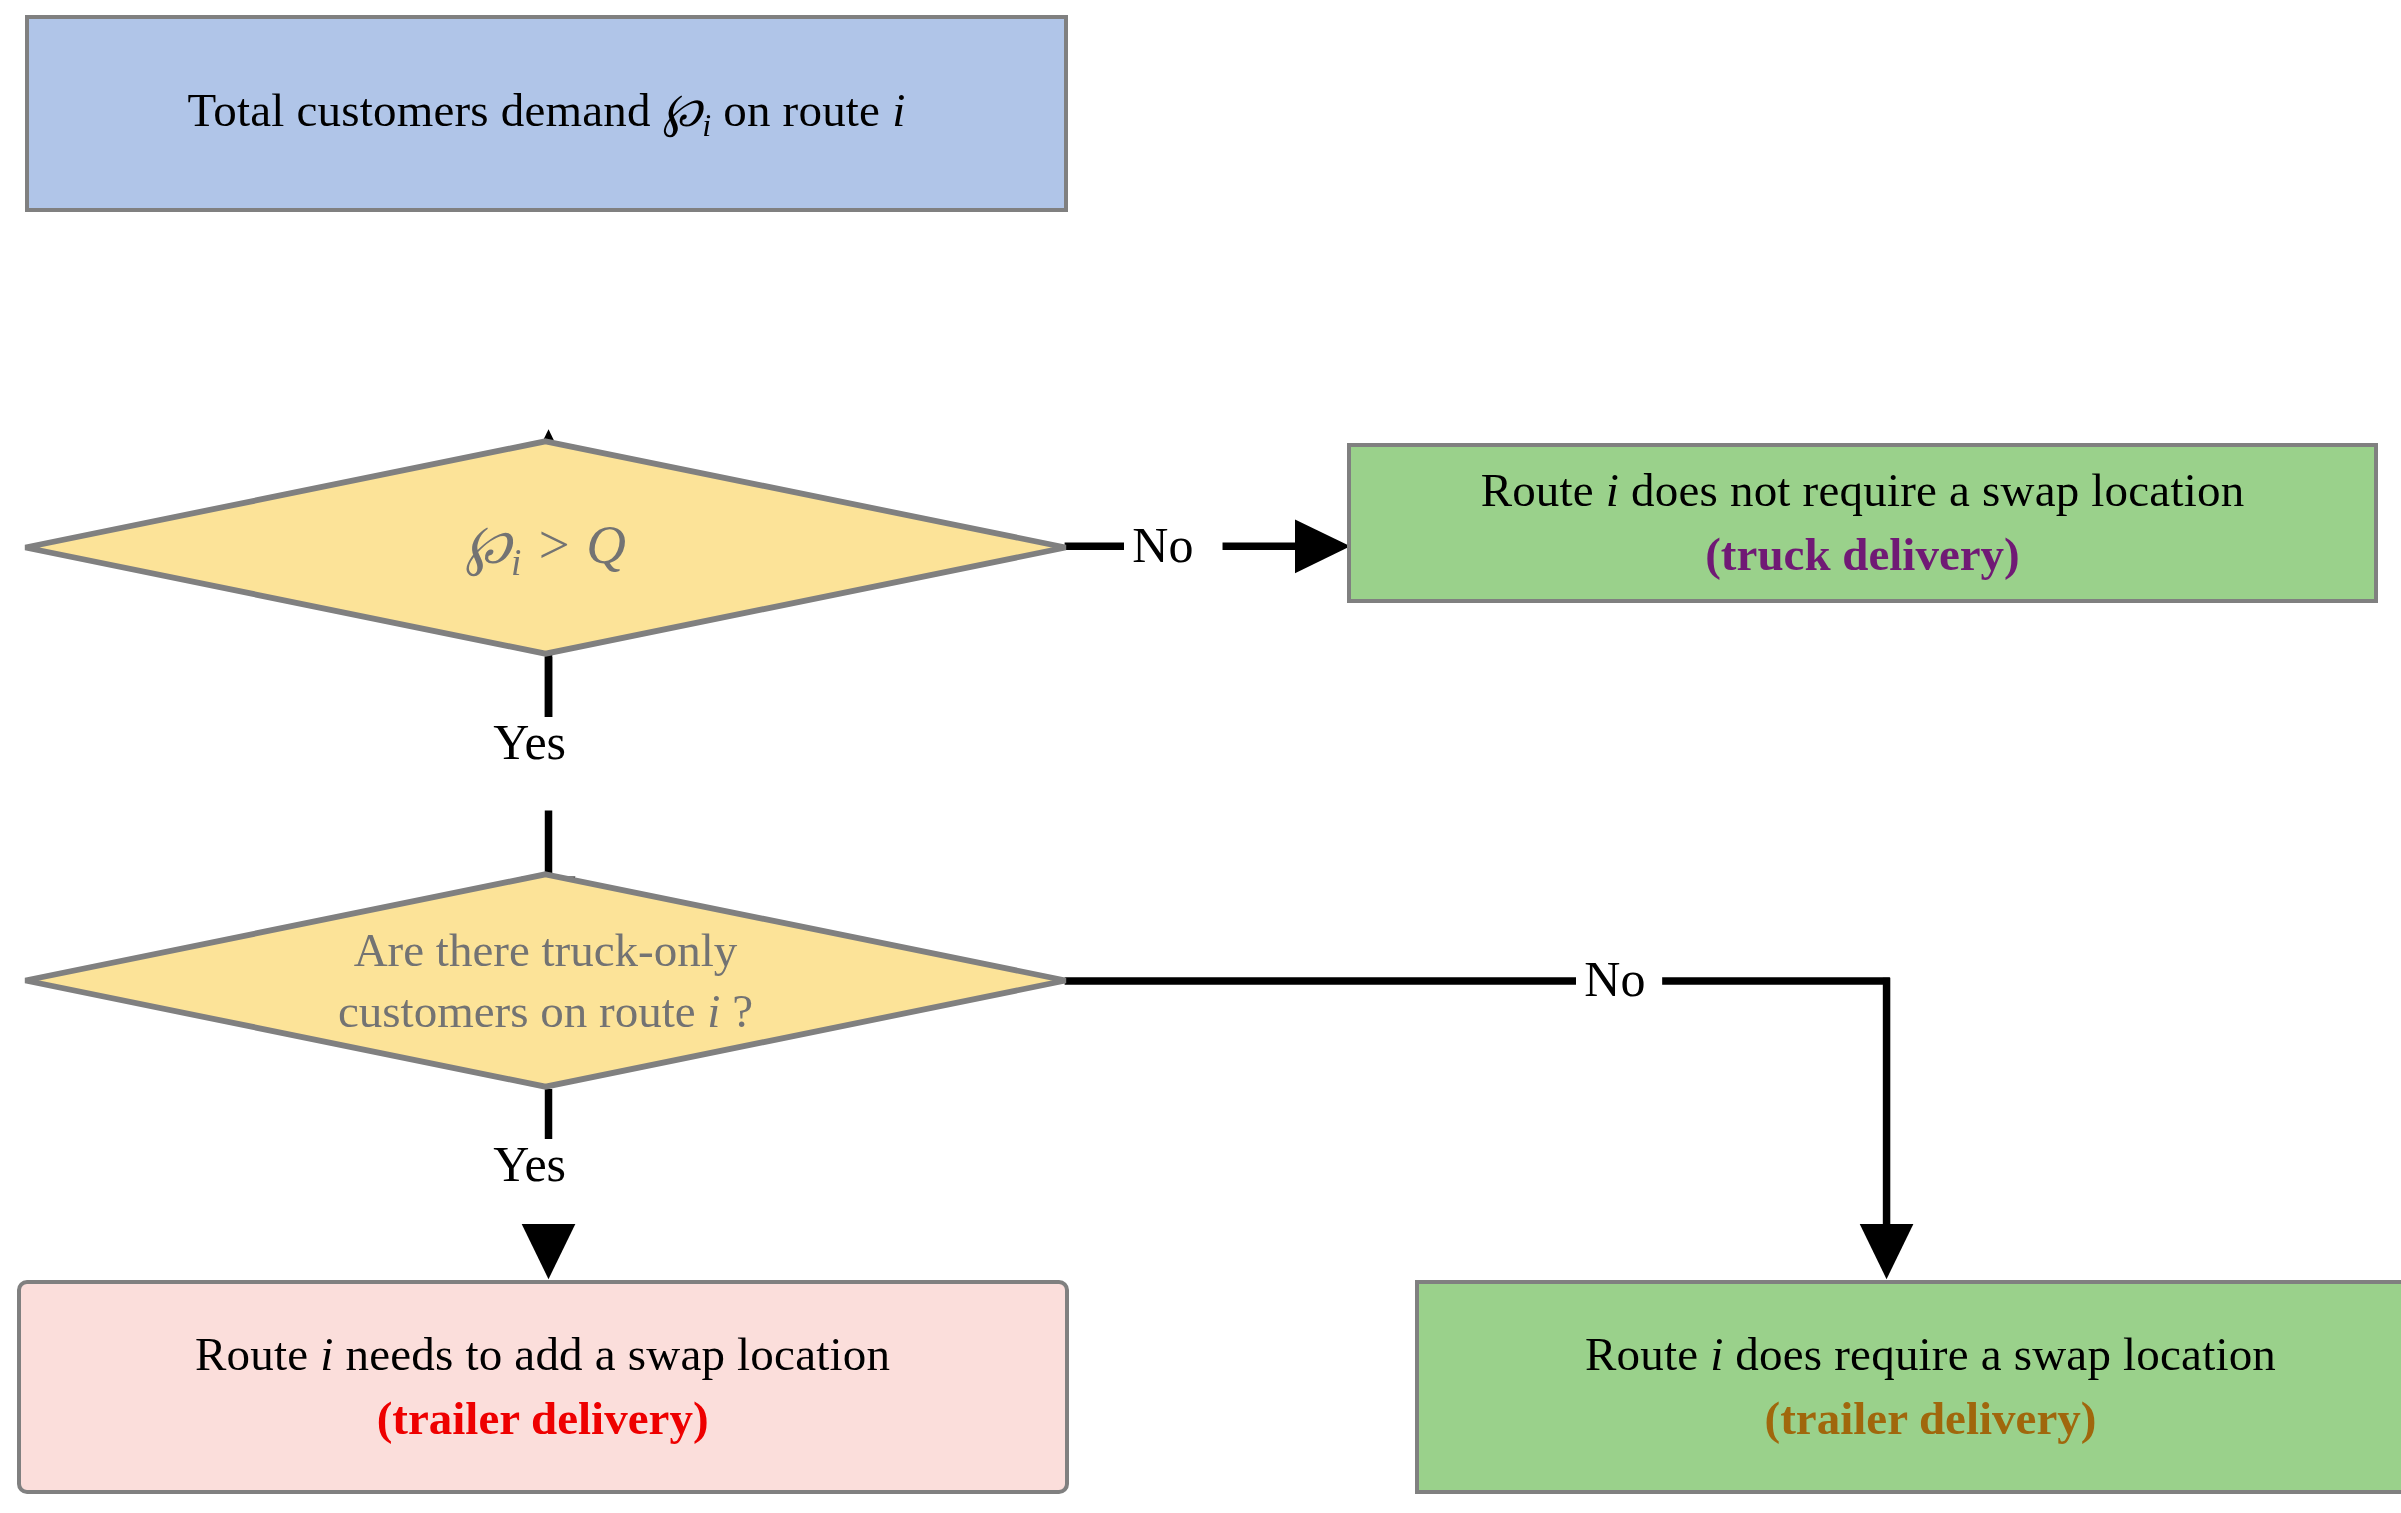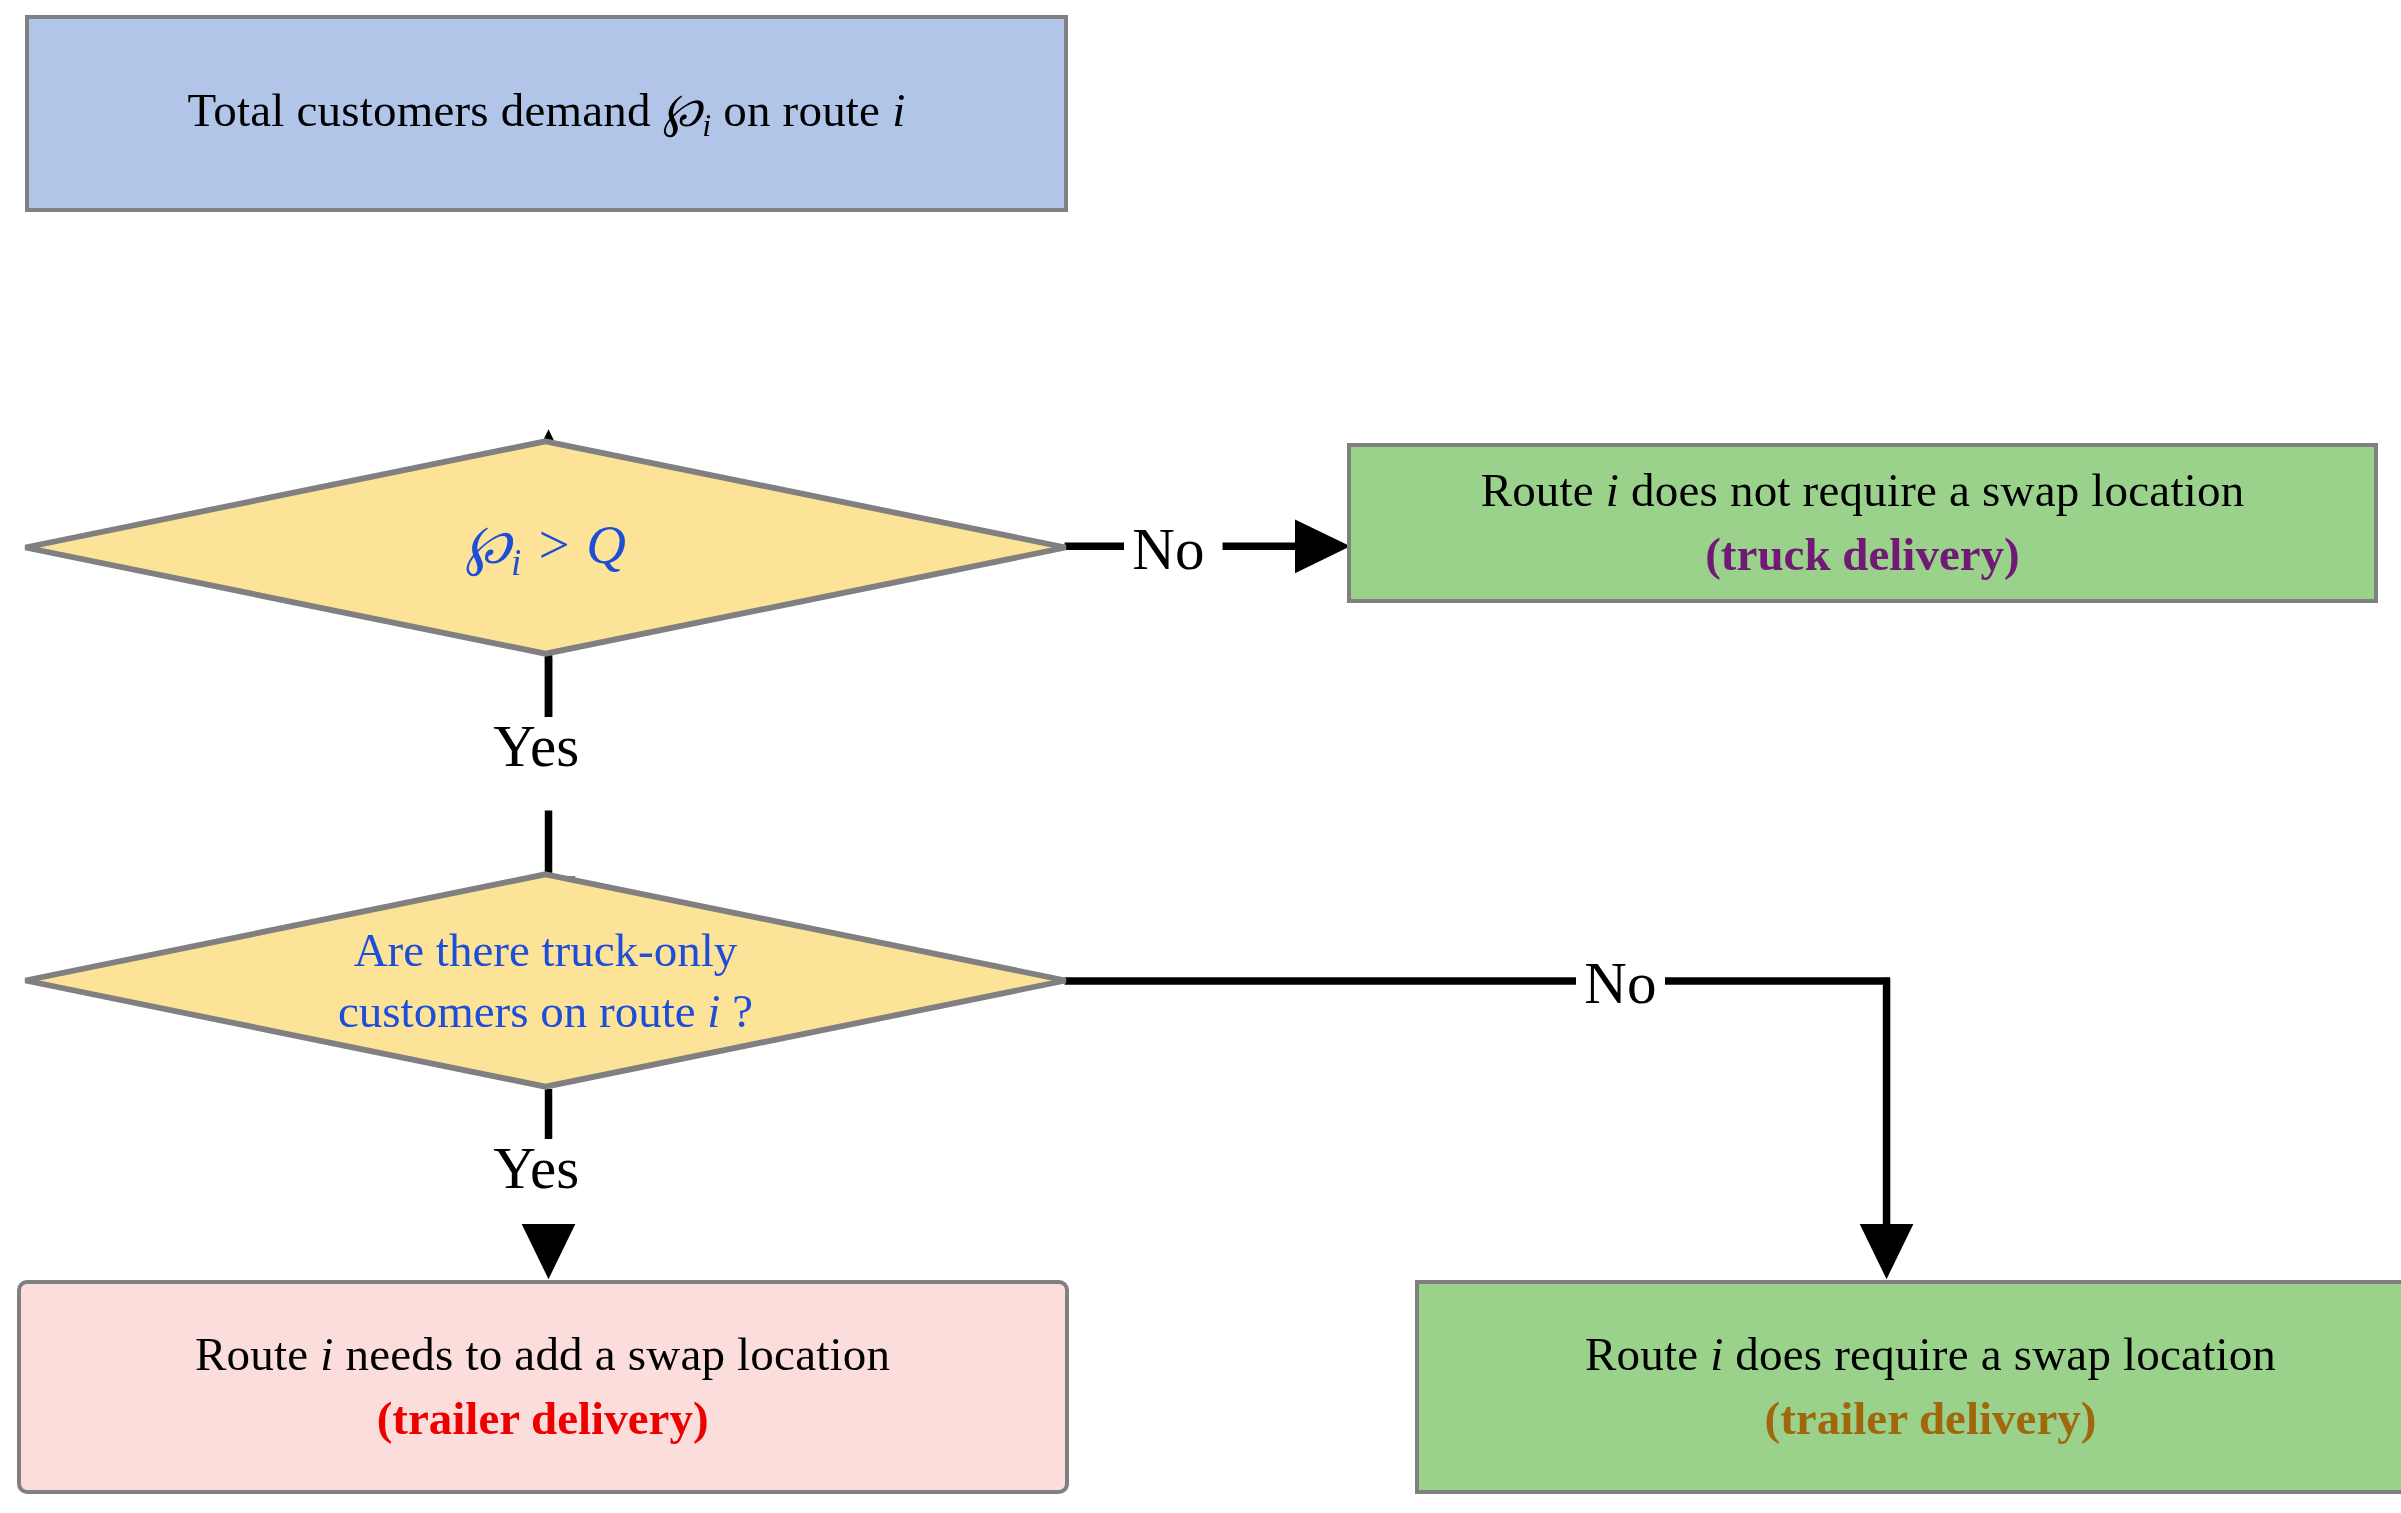--- a/index.html
+++ b/index.html
@@ -73,41 +73,41 @@
     left: 0;
     top: 0;
     width: 100%;
     height: 100%;
     display: flex;
     flex-direction: column;
     align-items: center;
     justify-content: center;
     text-align: center;
     font-size: 47px;
-    color: #1d4ed8;
+    color: #737373;
     line-height: 1.28;
     pointer-events: none;
   }
   .diamond-text.math {
     font-size: 55px;
   }
 
   
   .conn {
     position: absolute;
     left: 0;
     top: 0;
     width: 2401px;
     height: 1514px;
     pointer-events: none;
   }
 
   .edge-label {
     position: absolute;
-    font-size: 59px;
+    font-size: 50px;
     color: #000;
     background: #ffffff;
     padding: 0 8.3px;
     white-space: nowrap;
     line-height: 1;
   }
 </style>
 </head>
 <body>
 

